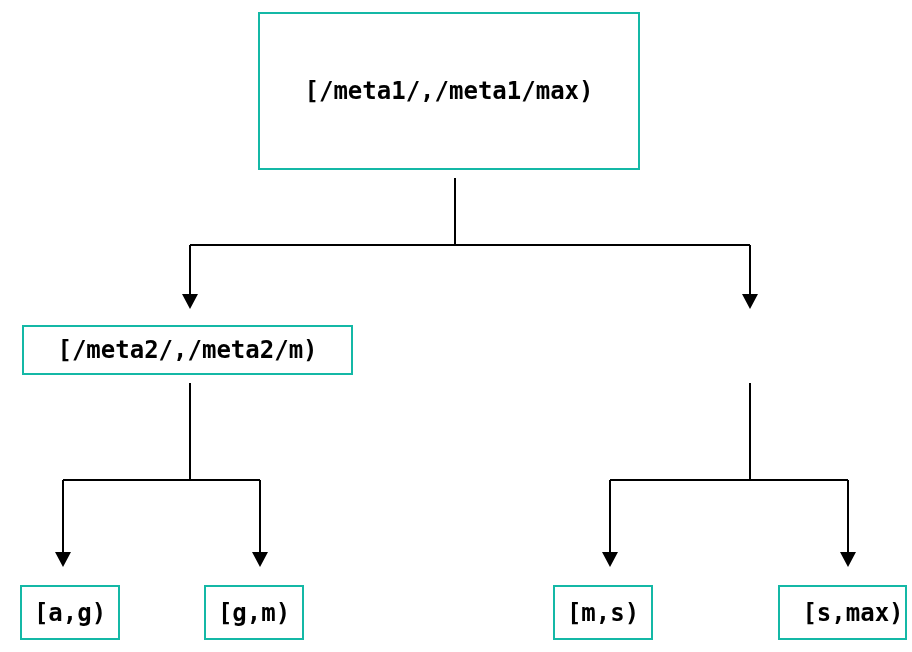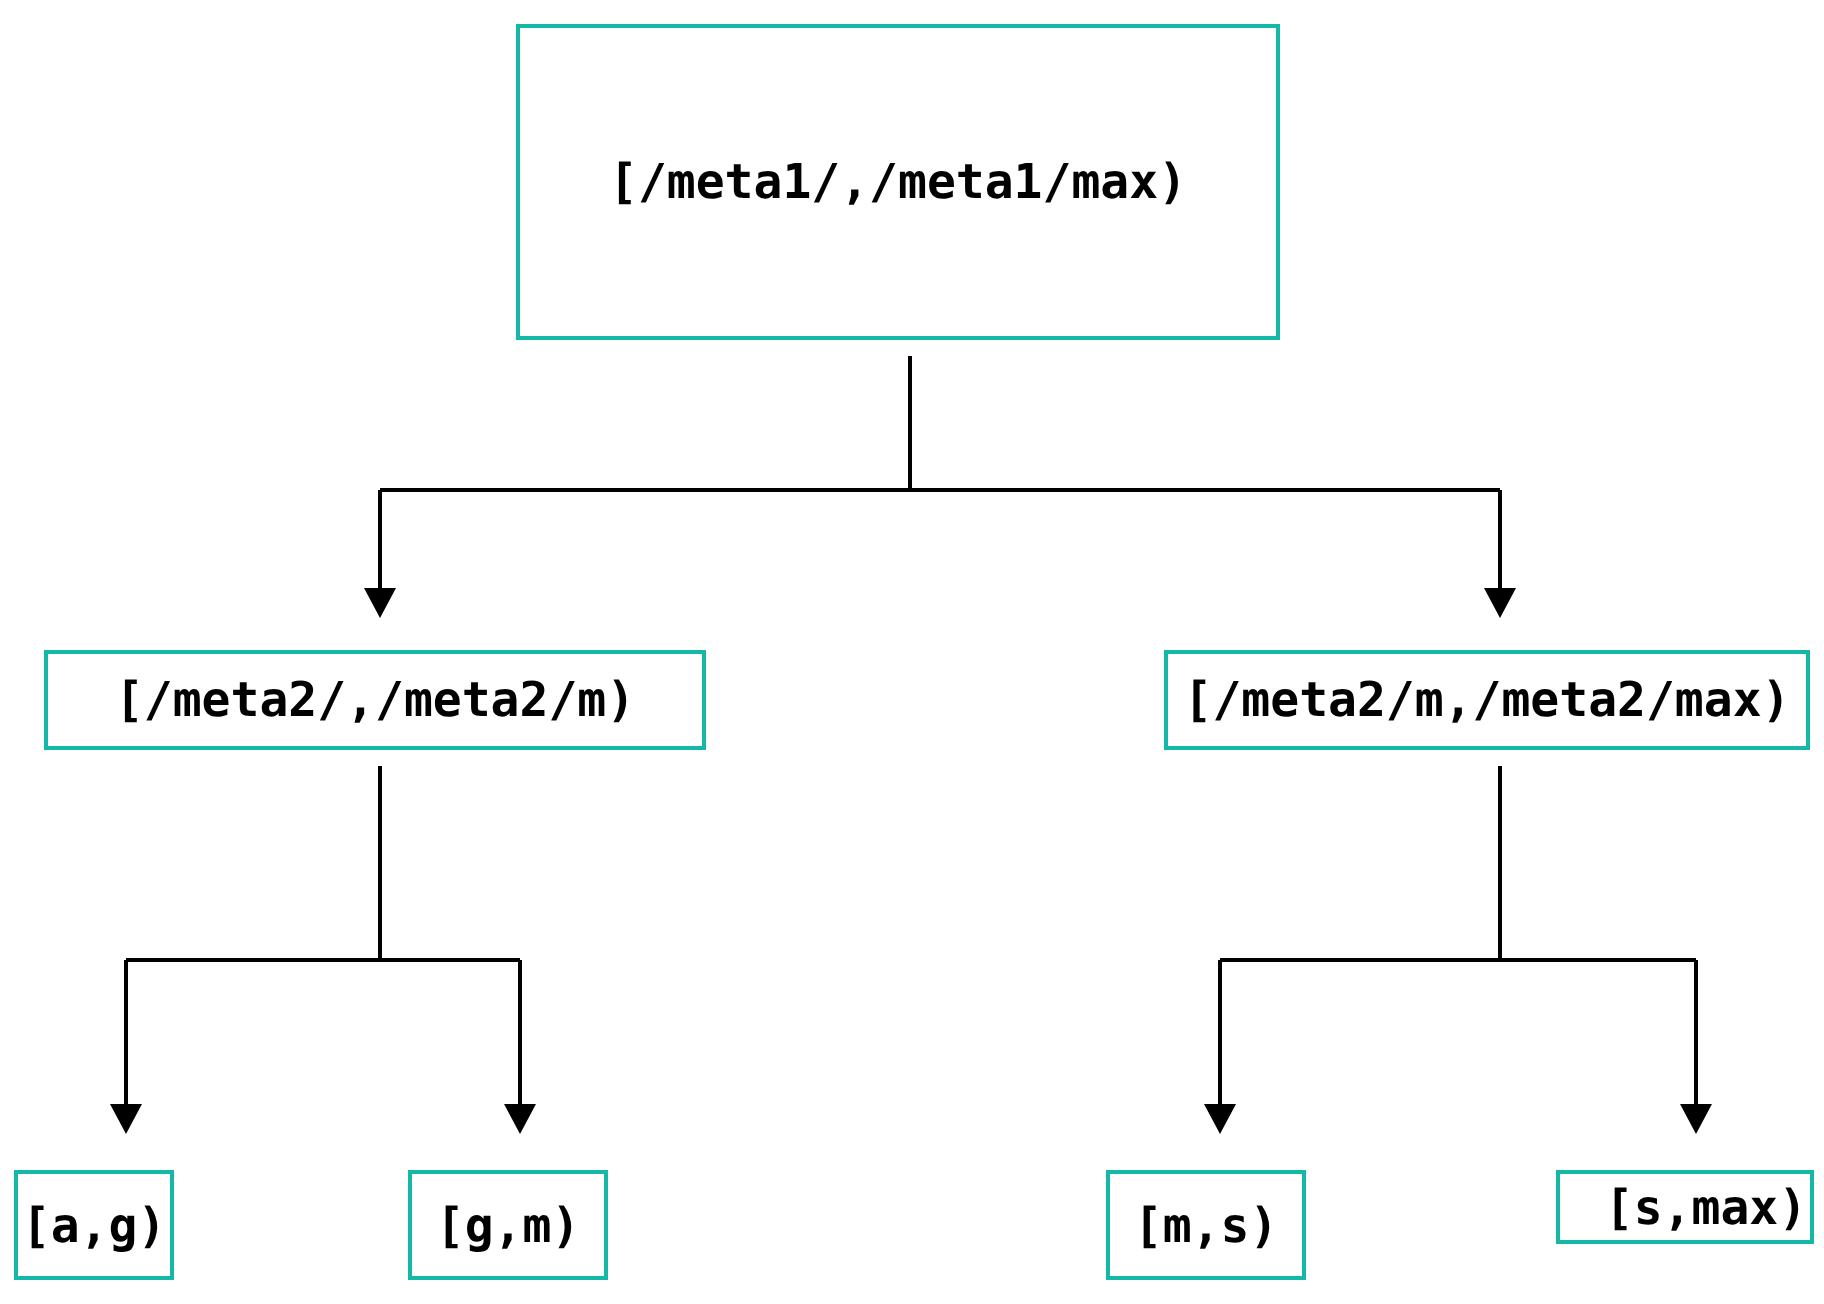--- a/index.html
+++ b/index.html
@@ -40,24 +40,24 @@
     display: flex;
     align-items: center;
     justify-content: center;
     font-size: 24px;
     font-weight: bold;
     white-space: nowrap;
   }
   .node-root  { left: 258px; top: 12px;  width: 382px; height: 158px; }
   .node-left  { left: 22px;  top: 325px; width: 331px; height: 50px; }
   .node-right { left: 582px; top: 325px; width: 323px; height: 50px; }
-  .node-leaf-ag   { left: 7px;   top: 585px; width: 80px; height: 55px; }
+  .node-leaf-ag   { left: 20px;   top: 585px; width: 100px; height: 55px; }
   .node-leaf-gm   { left: 204px; top: 585px; width: 100px; height: 55px; }
   .node-leaf-ms   { left: 553px; top: 585px; width: 100px; height: 55px; }
-  .node-leaf-smax { left: 778px; top: 585px; width: 129px; height: 37px; padding-left: 21px; }
+  .node-leaf-smax { left: 778px; top: 585px; width: 129px; height: 55px; padding-left: 21px; }
 </style>
 </head>
 <body>
 
 <div class="canvas">
 
   <svg class="edges" viewBox="0 0 912 652" aria-hidden="true">
 
     <path d="M455,178 V245"></path>
     <path d="M190,245 H750"></path>
@@ -82,23 +82,20 @@
   </svg>
 
   <div class="node node-root">
     <span>[/meta1/,/meta1/max)</span>
   </div>
 
   <div class="node node-left">
     <span>[/meta2/,/meta2/m)</span>
   </div>
 
-  <div class="node node-right">
-    <span>[/meta2/m,/meta2/max)</span>
-  </div>
 
   <div class="node node-leaf-ag">
     <span>[a,g)</span>
   </div>
 
   <div class="node node-leaf-gm">
     <span>[g,m)</span>
   </div>
 
   <div class="node node-leaf-ms">

